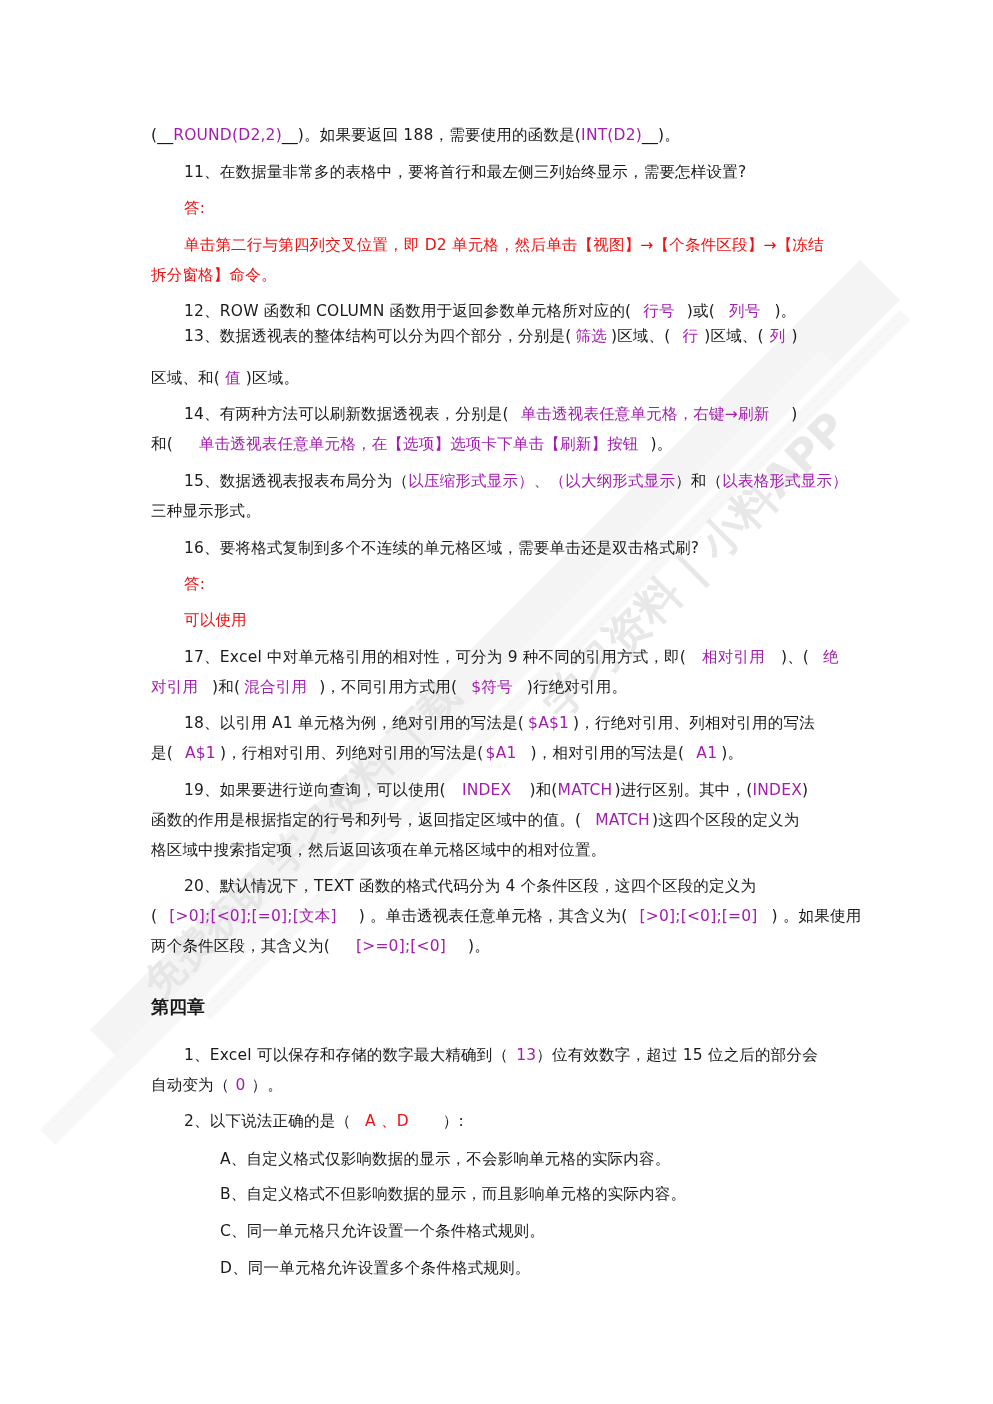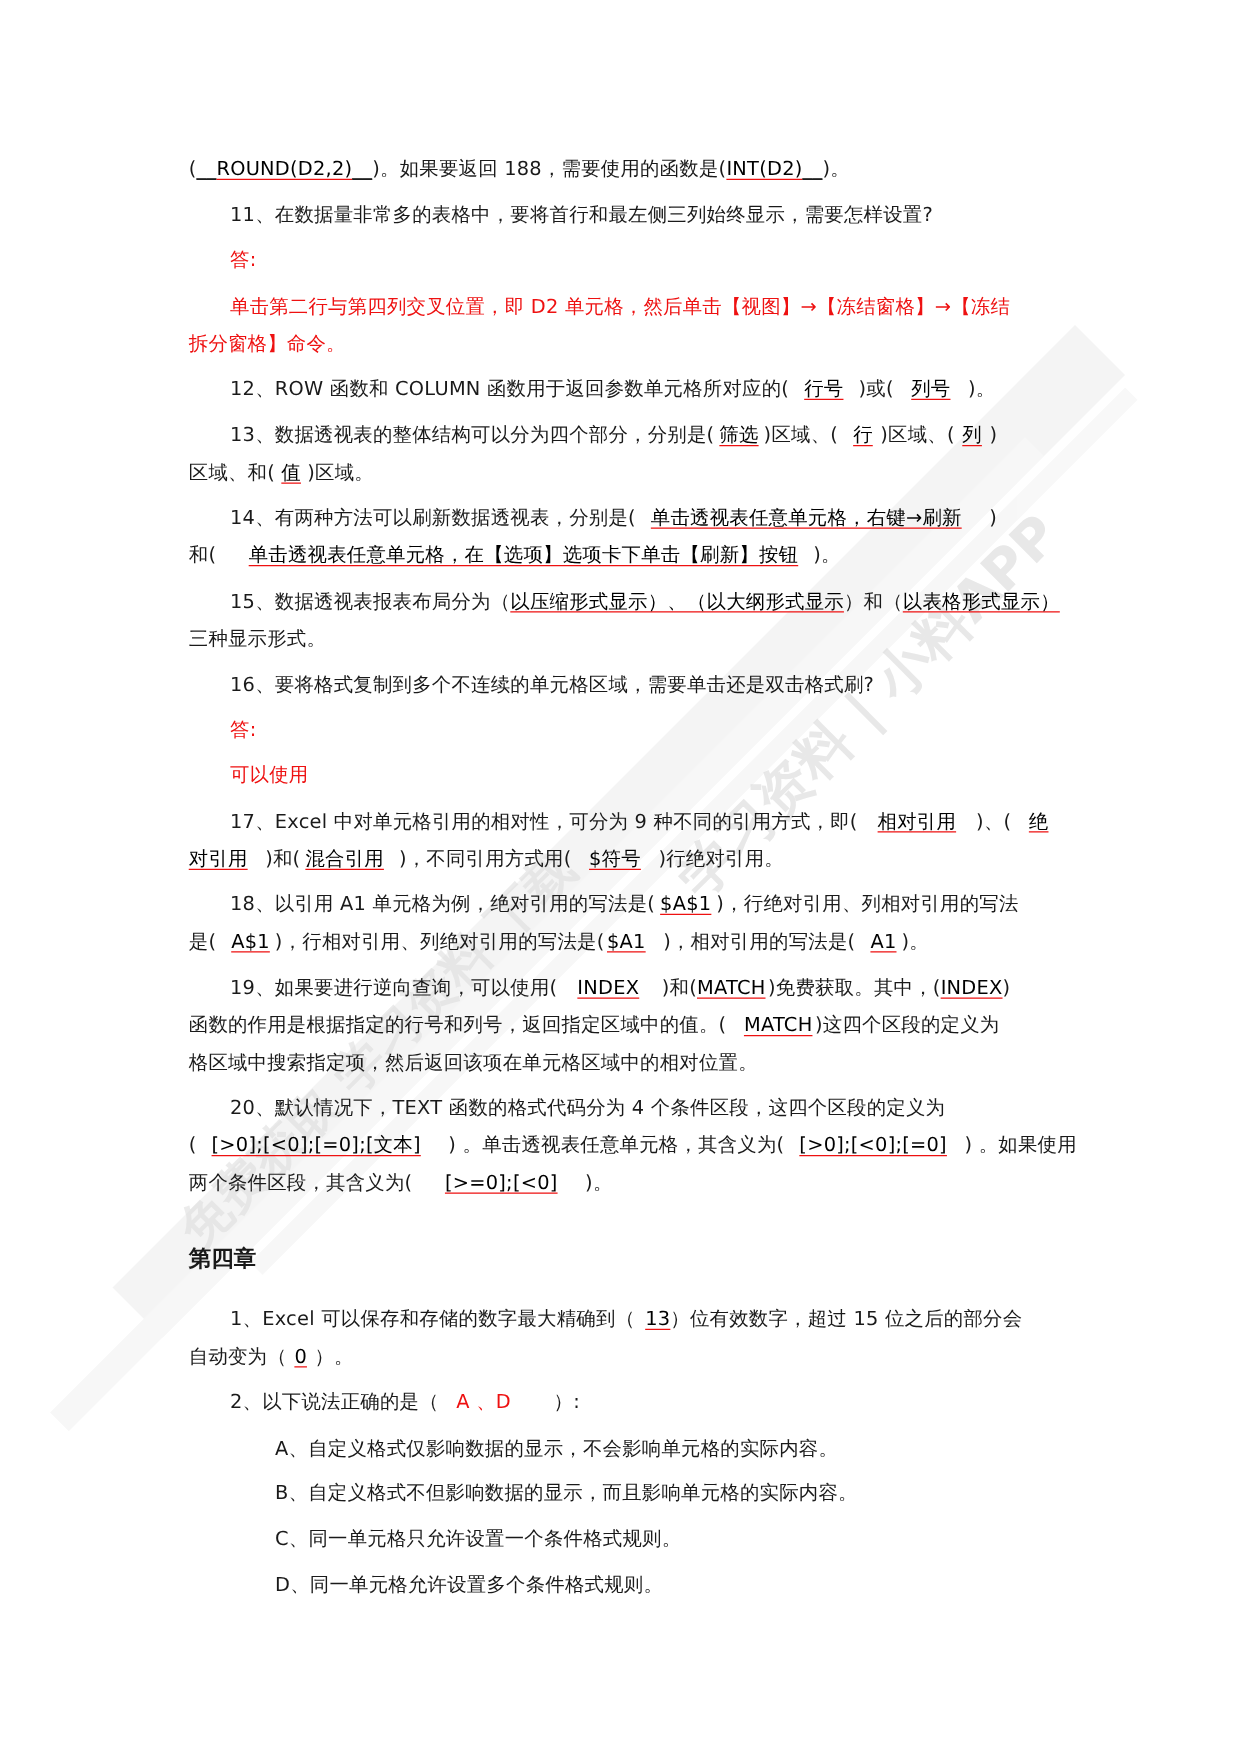--- a/index.html
+++ b/index.html
@@ -4,21 +4,21 @@
 <style>
   html, body { margin: 0; padding: 0; background: #ffffff; }
   body { width: 993px; height: 1404px; position: relative; overflow: hidden;
          font-family: "DejaVu Sans", "Liberation Sans", sans-serif; color: #1a1a1a; }
   .watermark { position: absolute; left: 0; top: 0; width: 993px; height: 1404px; pointer-events: none; }
   .page { position: absolute; left: 151px; top: 0; width: 692px; }
   .line { position: absolute; left: 0; font-size: 15.5px; line-height: 20px; white-space: nowrap; letter-spacing: 0.2px; }
   .indent { left: 33px; }
   .opt { left: 69px; }
   .red { color: #ee1111; }
-  .ans { color: #000000; text-decoration: underline; text-decoration-color: #ee1111; text-underline-offset: 3px; }
+  .ans { color: #a21caf; text-decoration-color: #ee1111; text-underline-offset: 3px; }
   .blank { text-decoration: underline; text-decoration-color: #222; text-underline-offset: 3px; white-space: pre; }
   .chapter { position: absolute; left: 0; top: 995px; font-size: 18px; font-weight: bold; }
 </style>
 </head>
 <body>
 
 <svg class="watermark" viewBox="0 0 993 1404">
   <g opacity="0.55">
     <path d="M90 1030 L860 260 L900 300 L130 1070 Z" fill="#ececec"></path>
     <path d="M40 1130 L820 350 L835 365 L55 1145 Z" fill="#f1f1f1"></path>
@@ -33,28 +33,28 @@
 </svg>
 
 <div class="page">
 
   <div class="line" style="top:125px">
     <span>(</span><span class="blank">__</span><span class="ans">ROUND(D2,2)</span><span class="blank">__</span><span>)。如果要返回 188，需要使用的函数是(</span><span class="ans">INT(D2)</span><span class="blank">__</span><span>)。</span>
   </div>
 
   <div class="line indent" style="top:162px">11、在数据量非常多的表格中，要将首行和最左侧三列始终显示，需要怎样设置?</div>
   <div class="line indent red" style="top:198px">答:</div>
-  <div class="line indent red" style="top:235px">单击第二行与第四列交叉位置，即 D2 单元格，然后单击【视图】→【冻结窗格】→【冻结</div>
+  <div class="line indent red" style="top:235px">单击第二行与第四列交叉位置，即 D2 单元格，然后单击【视图】→【个条件区段】→【冻结</div>
   <div class="line red" style="top:265px">拆分窗格】命令。</div>
 
   <div class="line indent" style="top:301px">
     <span>12、ROW 函数和 COLUMN 函数用于返回参数单元格所对应的(</span><span class="ans" style="padding:0 12px">行号</span><span>)或(</span><span class="ans" style="padding:0 14px">列号</span><span>)。</span>
   </div>
 
-  <div class="line indent" style="top:338px">
+  <div class="line indent" style="top:326px">
     <span>13、数据透视表的整体结构可以分为四个部分，分别是(</span><span class="ans" style="padding:0 4px">筛选</span><span>)区域、(</span><span class="ans" style="padding:0 6px 0 12px">行</span><span>)区域、(</span><span class="ans" style="padding:0 6px">列</span><span>)</span>
   </div>
   <div class="line" style="top:368px">
     <span>区域、和(</span><span class="ans" style="padding:0 5px">值</span><span>)区域。</span>
   </div>
 
   <div class="line indent" style="top:404px">
     <span>14、有两种方法可以刷新数据透视表，分别是(</span><span class="ans" style="padding:0 22px 0 12px">单击透视表任意单元格，右键→刷新</span><span>)</span>
   </div>
   <div class="line" style="top:434px">
@@ -78,21 +78,21 @@
   </div>
 
   <div class="line indent" style="top:713px">
     <span>18、以引用 A1 单元格为例，绝对引用的写法是(</span><span class="ans" style="padding:0 4px">$A$1</span><span>)，行绝对引用、列相对引用的写法</span>
   </div>
   <div class="line" style="top:743px">
     <span>是(</span><span class="ans" style="padding:0 4px 0 12px">A$1</span><span>)，行相对引用、列绝对引用的写法是(</span><span class="ans" style="padding:0 14px 13px 2px">$A1</span><span>)，相对引用的写法是(</span><span class="ans" style="padding:0 4px 0 12px">A1</span><span>)。</span>
   </div>
 
   <div class="line indent" style="top:780px">
-    <span>19、如果要进行逆向查询，可以使用(</span><span class="ans" style="padding:0 18px 0 16px">INDEX</span><span>)和(</span><span class="ans" style="padding-right:2px">MATCH</span><span>)免费获取。其中，(</span><span class="ans">INDEX</span><span>)</span>
+    <span>19、如果要进行逆向查询，可以使用(</span><span class="ans" style="padding:0 18px 0 16px">INDEX</span><span>)和(</span><span class="ans" style="padding-right:2px">MATCH</span><span>)进行区别。其中，(</span><span class="ans">INDEX</span><span>)</span>
   </div>
   <div class="line" style="top:810px">
     <span>函数的作用是根据指定的行号和列号，返回指定区域中的值。(</span><span class="ans" style="padding:0 2px 0 14px">MATCH</span><span>)这四个区段的定义为</span>
   </div>
   <div class="line" style="top:840px">格区域中搜索指定项，然后返回该项在单元格区域中的相对位置。</div>
 
   <div class="line indent" style="top:876px">20、默认情况下，TEXT  函数的格式代码分为  4  个条件区段，这四个区段的定义为</div>
   <div class="line" style="top:906px">
     <span>(</span><span class="ans" style="padding:0 22px 0 12px">[&gt;0];[&lt;0];[=0];[文本]</span><span>)  。单击透视表任意单元格，其含义为(</span><span class="ans" style="padding:0 14px 0 12px">[&gt;0];[&lt;0];[=0]</span><span>)  。如果使用</span>
   </div>

